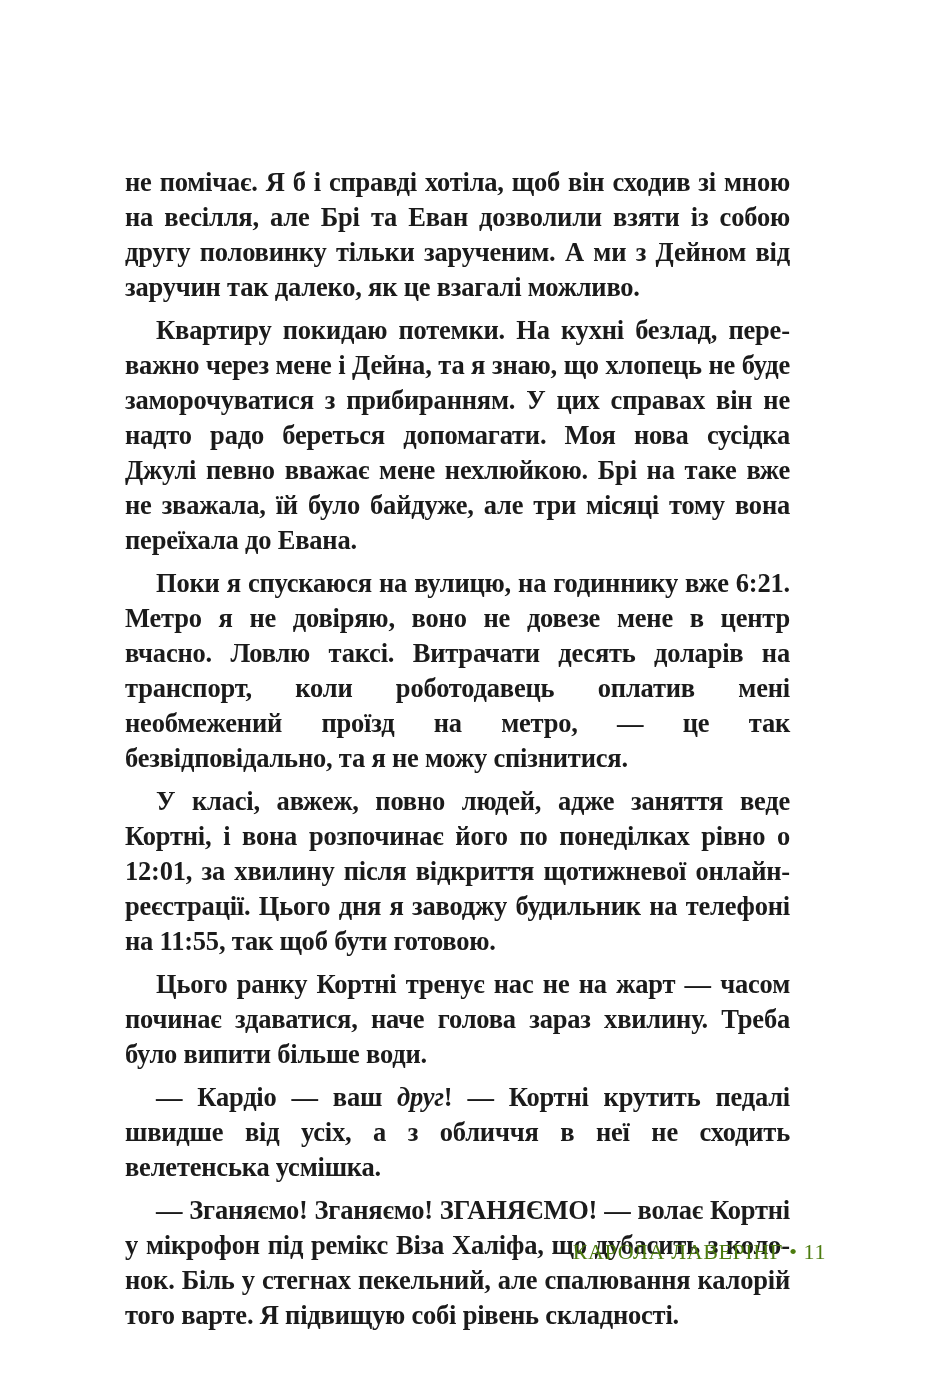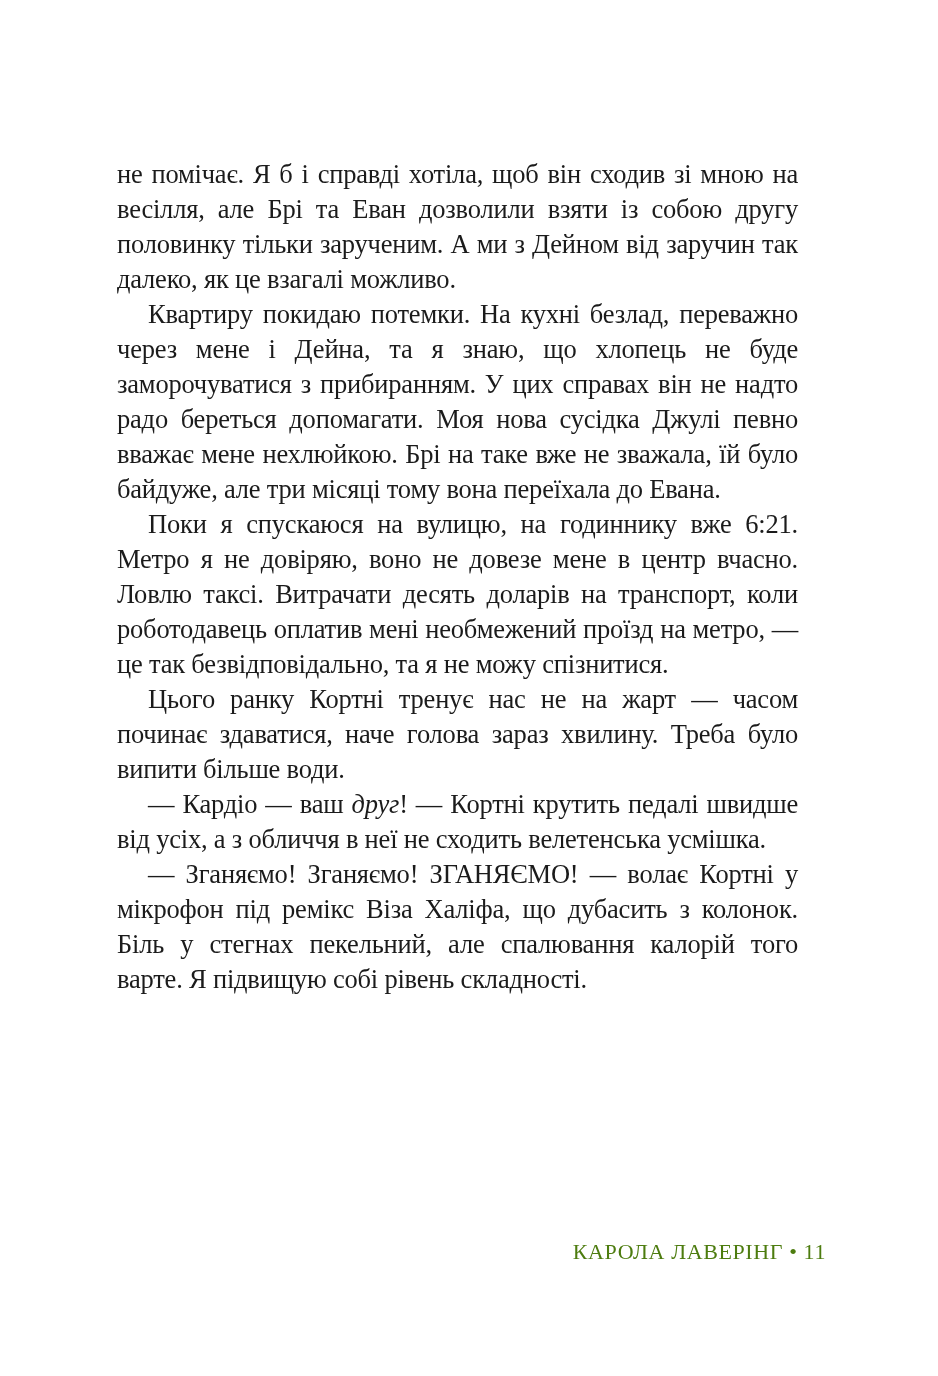--- a/index.html
+++ b/index.html
@@ -19,26 +19,27 @@
     position: absolute;
     inset: 0;
   }
   .text-block {
     position: absolute;
     left: 117px;
     top: 157px;
     width: 681px;
   }
   p.par {
-    margin: 0;
+    margin: 8px;
     font-size: 26.5px;
     line-height: 35px;
     text-align: justify;
     letter-spacing: -0.2px;
     hyphens: manual;
+    font-weight: bold;
   }
   p.indent {
     text-indent: 31px;
   }
   .ital {
     font-style: italic;
   }
   .running-footer {
     position: absolute;
     top: 1240px;
@@ -52,20 +53,21 @@
 </style>
 </head>
 <body>
 
 <div class="page">
 
   <div class="text-block">
     <p class="par">не помічає. Я б і справді хотіла, щоб він сходив зі мною на весілля, але Брі та Еван дозволили взяти із собою другу половинку тільки зарученим. А ми з Дейном від заручин так далеко, як це взагалі можливо.</p>
     <p class="par indent">Квартиру покидаю потемки. На кухні безлад, пере­важно через мене і Дейна, та я знаю, що хлопець не буде заморочуватися з прибиранням. У цих справах він не надто радо береться допомагати. Моя нова сусідка Джулі певно вважає мене нехлюйкою. Брі на таке вже не зважала, їй було байдуже, але три місяці тому вона переїхала до Евана.</p>
     <p class="par indent">Поки я спускаюся на вулицю, на годиннику вже 6:21. Метро я не довіряю, воно не довезе мене в центр вчасно. Ловлю таксі. Витрачати десять доларів на транспорт, коли роботодавець оплатив мені необмежений проїзд на мет­ро, — це так безвідповідально, та я не можу спізнитися.</p>
+    <p class="par indent">У класі, авжеж, повно людей, адже заняття веде Кортні, і вона розпочинає його по понеділках рівно о 12:01, за хвилину після відкриття щотижневої онлайн-реєстрації. Цього дня я заводжу будильник на телефоні на 11:55, так щоб бути готовою.</p>
     <p class="par indent">Цього ранку Кортні тренує нас не на жарт — часом починає здаватися, наче голова зараз хвилину. Треба було випити більше води.</p>
     <p class="par indent"><span>— Кардіо — ваш </span><span class="ital">друг</span><span>! — Кортні крутить педалі швидше від усіх, а з обличчя в неї не сходить велетенська усмішка.</span></p>
     <p class="par indent">— Зганяємо! Зганяємо! ЗГАНЯЄМО! — волає Кортні у мікрофон під ремікс Віза Халіфа, що дубасить з коло­нок. Біль у стегнах пекельний, але спалювання калорій того варте. Я підвищую собі рівень складності.</p>
   </div>
 
   <div class="running-footer">
     <span>КАРОЛА ЛАВЕРІНГ</span>
     <span>•</span>
     <span>11</span>
   </div>

